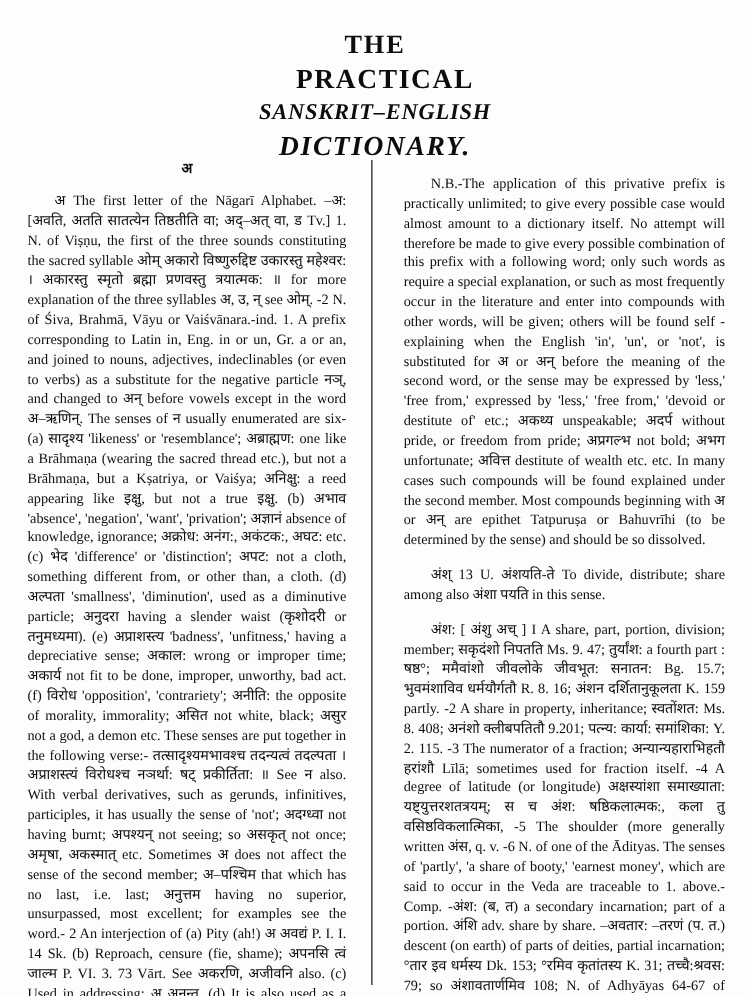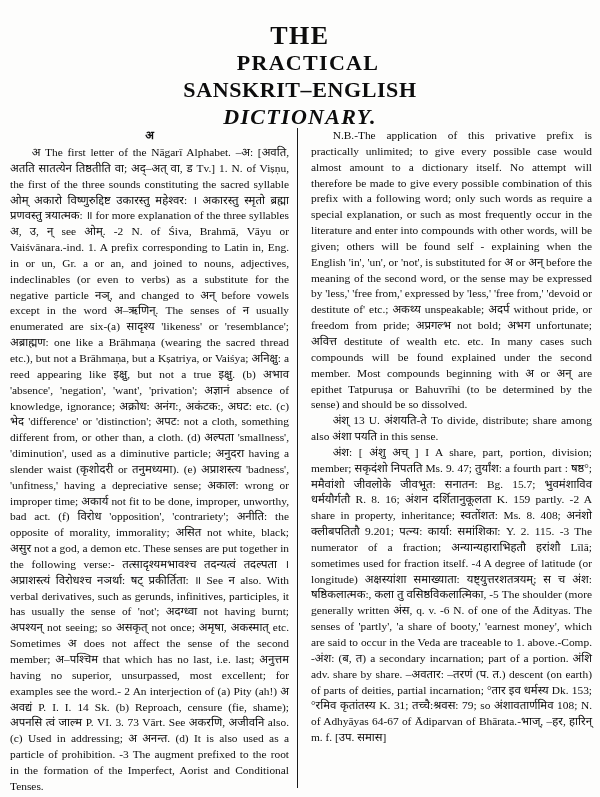--- a/index.html
+++ b/index.html
@@ -29,23 +29,23 @@
     font-weight: bold;
     letter-spacing: 0.5px;
   }
   .title-line {
     display: block;
     font-size: 22.5px;
     line-height: 27px;
     font-weight: bold;
     letter-spacing: 1.2px;
   }
-  .title-line.l1 { font-size: 26px; letter-spacing: 1.5px; }
+  .title-line.l1 { font-size: 21px; letter-spacing: 1.5px; }
   .title-line.l2 { font-size: 22px; letter-spacing: 1.3px; padding-left: 16px; }
-  .title-line.l3 { font-size: 22px; letter-spacing: 0.6px; }
+  .title-line.l3 { font-size: 18px; letter-spacing: 0.6px; font-style: italic; }
   .title-line.l4 { font-size: 22px; letter-spacing: 1.3px; font-style: italic; }
 
   
   .columns {
     position: absolute;
     top: 128px;
     left: 0;
     width: 600px;
     height: 660px;
     display: flex;
@@ -66,21 +66,21 @@
 
   .section-letter {
     text-align: center;
     font-size: 11px;
     line-height: 14px;
     margin: 0 0 3px 0;
     font-weight: normal;
   }
 
   p.entry {
-    margin: 0;
+    margin: 12px;
     font-size: 11.4px;
     line-height: 15.85px;
     text-align: justify;
     text-justify: inter-word;
     text-indent: 1.9em;
     hyphens: none;
     word-spacing: 0px;
   }
   .dev-b {
     font-family: "Liberation Sans", "DejaVu Sans", sans-serif;

